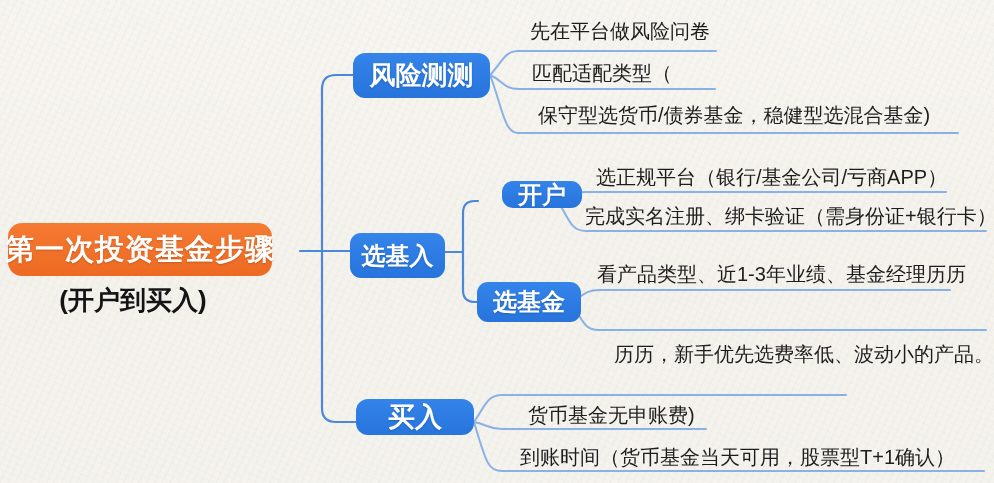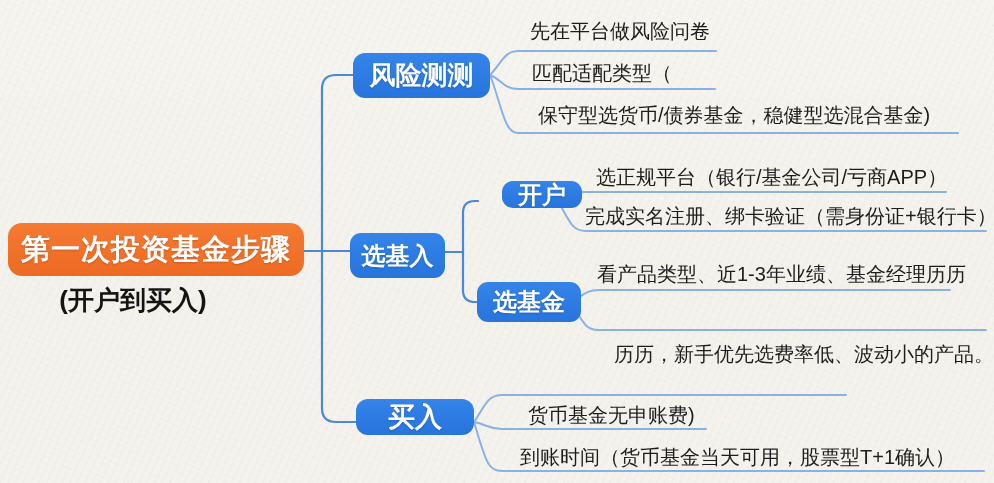--- a/index.html
+++ b/index.html
@@ -18,21 +18,21 @@
       linear-gradient(180deg, #f7f5f0 0%, #f4f2ec 60%, #f5f3ee 100%);
   }
   svg.wires { position: absolute; left: 0; top: 0; z-index: 1; }
   .node {
     position: absolute; z-index: 2;
     display: flex; align-items: center; justify-content: center;
     color: #fff; font-weight: 700; white-space: nowrap;
     text-shadow: 0 1px 2px rgba(0,0,0,.18);
   }
   .node.root {
-    left: 8px; top: 223px; width: 296px; height: 53px;
+    left: 8px; top: 223px; width: 264px; height: 53px;
     background: linear-gradient(180deg,#f57a32,#ee6a22);
     border-radius: 14px; font-size: 29px; letter-spacing: 1px;
   }
   .node.branch { background: linear-gradient(180deg,#3584ea,#2674dc); border-radius: 11px; }
   .node.b1 { left: 353px; top: 53px;  width: 137px; height: 45px; font-size: 26px; border-radius: 12px; }
   .node.b2 { left: 350px; top: 233px; width: 95px;  height: 45px; font-size: 24px; }
   .node.b2a{ left: 478px; top: 181px; width: 80px;  height: 27px; font-size: 24px; margin-left: 24px; }
   .node.b2b{ left: 477px; top: 282px; width: 104px;  height: 40px; font-size: 24px; }
   .node.b3 { left: 356px; top: 399px; width: 118px; height: 36px; font-size: 27px; border-radius: 12px; }
   .subtitle {

